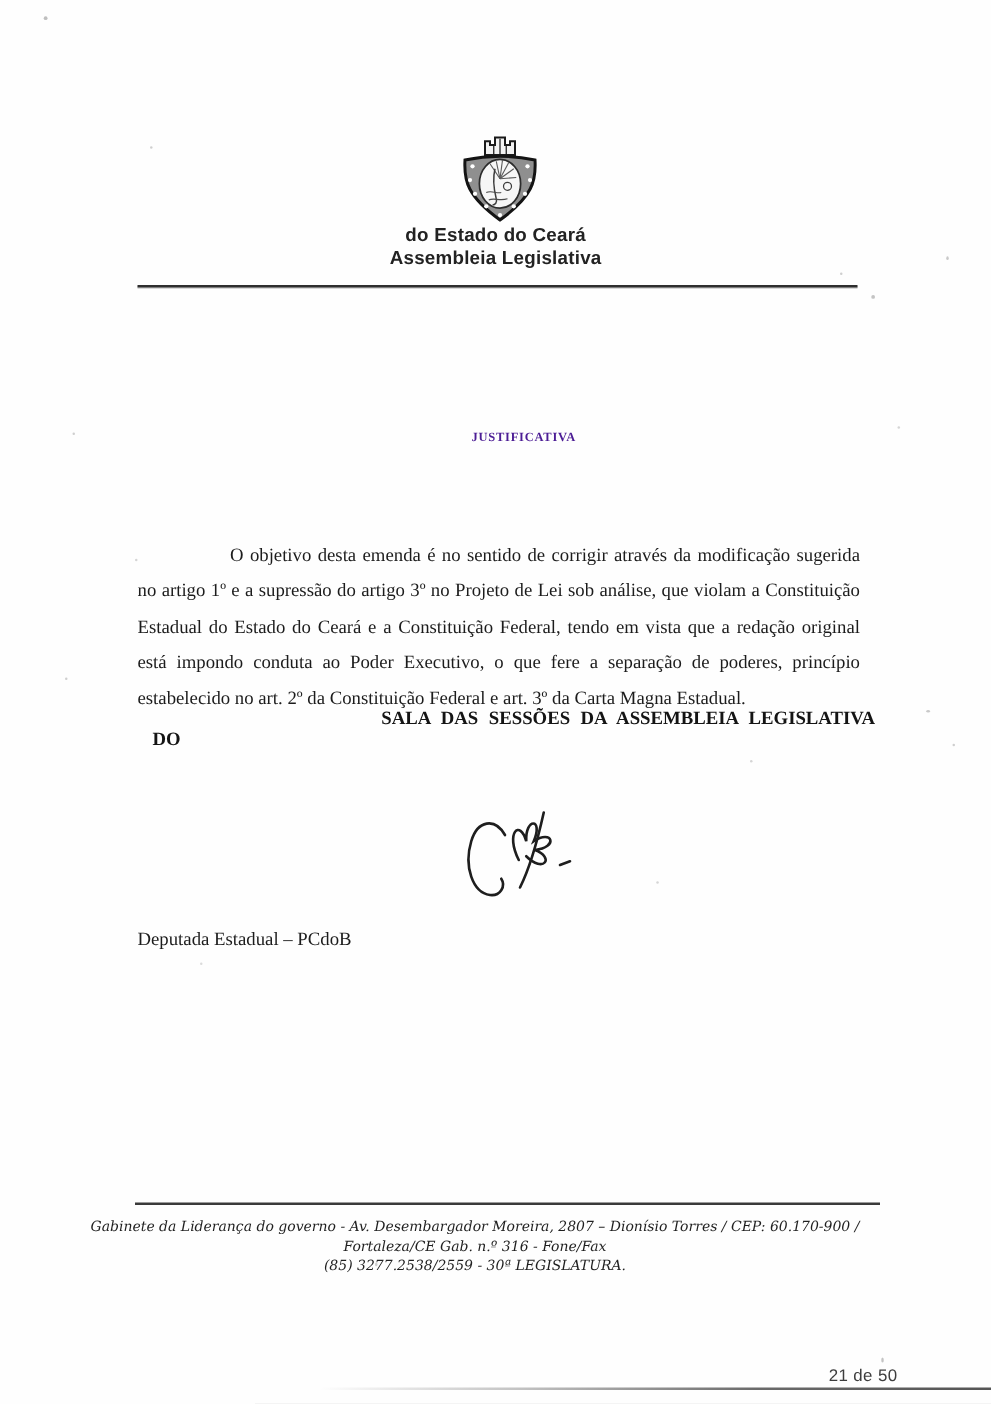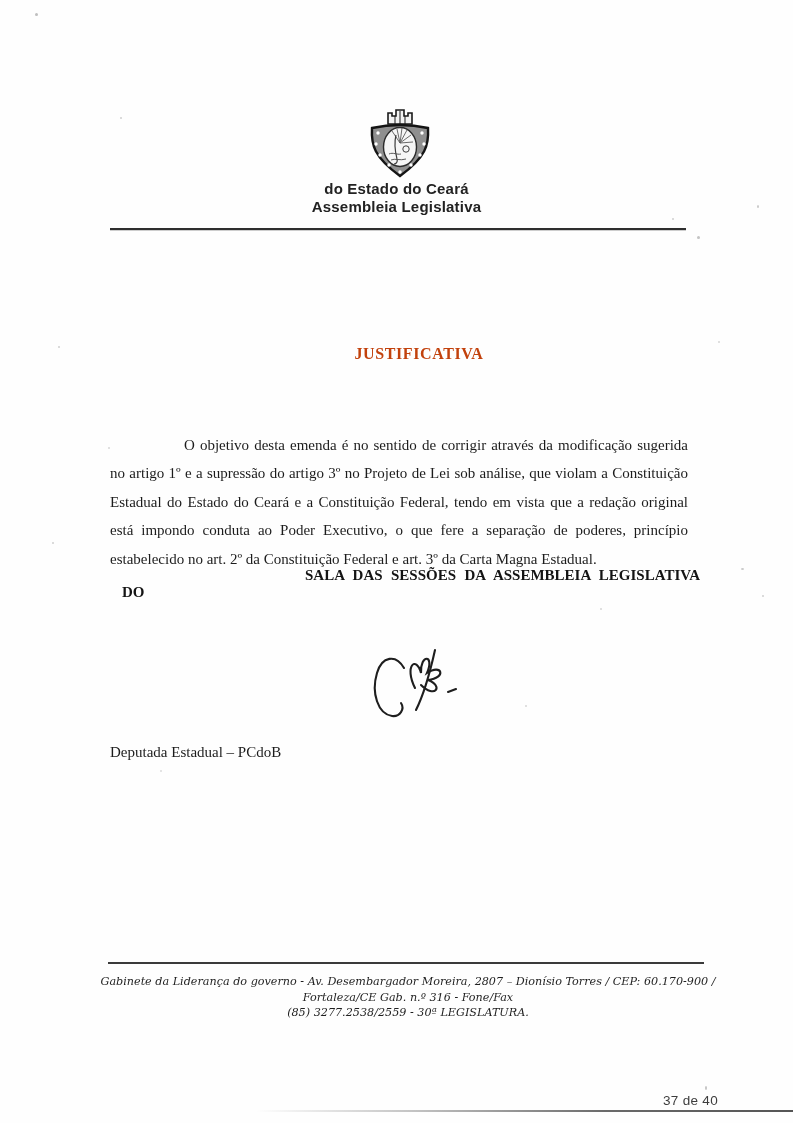--- a/index.html
+++ b/index.html
@@ -24,23 +24,23 @@
   }
   .header-rule{
     position:absolute;left:110px;top:228px;width:576px;height:2px;
     background:#2e2e2e;
     box-shadow:0 1px 0 rgba(60,60,60,.25);
   }
   
   .doc-title{
     position:absolute;left:110px;top:345px;width:578px;
     text-align:center;
-    font-weight:bold;font-size:16px;letter-spacing:.6px;
+    font-weight:bold;font-size:10px;letter-spacing:.6px;
     transform:translateX(20px);
-    color:#c2410c;
+    color:#4c1d95;
   }
   
   .body-par{
     position:absolute;left:110px;top:431px;width:578px;
     font-size:15px;line-height:28.4px;
     text-align:justify;text-indent:74px;
     color:#1c1c1c;
   }
   .closing-line1{
     position:absolute;left:122px;top:567px;width:578px;
@@ -63,21 +63,21 @@
   .sig-role{
     position:absolute;left:110px;top:744px;width:578px;
     text-align:left;font-size:15px;color:#1c1c1c;
   }
   
   .footer-rule{
     position:absolute;left:108px;top:962px;width:596px;height:2px;
     background:#3a3a3a;
   }
   .footer-text{
-    position:absolute;left:96px;top:974px;width:624px;
+    position:absolute;left:68px;top:974px;width:624px;
     text-align:center;
     font-family:"DejaVu Serif", serif;
     font-style:italic;
     font-size:11.2px;line-height:15.5px;
     color:#1f1f1f;
   }
   
   .bottom-rule{
     position:absolute;left:256px;top:1110px;width:537px;height:1.5px;
     background:linear-gradient(to right, rgba(120,120,120,0) 0%, rgba(120,120,120,.45) 30%, #6a6a6a 65%, #555 100%);
@@ -160,21 +160,21 @@
   </div>
   <div class="sig-role">Deputada Estadual – PCdoB</div>
 
   <div class="footer-rule"></div>
   <div class="footer-text">
     <div>Gabinete da Liderança do governo  - Av. Desembargador Moreira, 2807 – Dionísio Torres / CEP: 60.170-900  / Fortaleza/CE  Gab. n.º 316 - Fone/Fax</div>
     <div>(85) 3277.2538/2559 -  30ª LEGISLATURA.</div>
   </div>
 
   <div class="bottom-rule"></div>
-  <div class="page-num">37 de 40</div>
+  <div class="page-num">21 de 50</div>
 
   <div class="speck" style="left:35px;top:13px;width:3px;height:3px;opacity:.55"></div>
   <div class="speck" style="left:120px;top:117px;width:2px;height:2px;opacity:.4"></div>
   <div class="speck" style="left:697px;top:236px;width:3px;height:3px;opacity:.5"></div>
   <div class="speck" style="left:672px;top:218px;width:2px;height:2px;opacity:.4"></div>
   <div class="speck" style="left:757px;top:205px;width:2px;height:3px;opacity:.45"></div>
   <div class="speck" style="left:58px;top:346px;width:2px;height:2px;opacity:.4"></div>
   <div class="speck" style="left:718px;top:341px;width:2px;height:2px;opacity:.35"></div>
   <div class="speck" style="left:52px;top:542px;width:2px;height:2px;opacity:.4"></div>
   <div class="speck" style="left:741px;top:568px;width:3px;height:2px;opacity:.45"></div>

